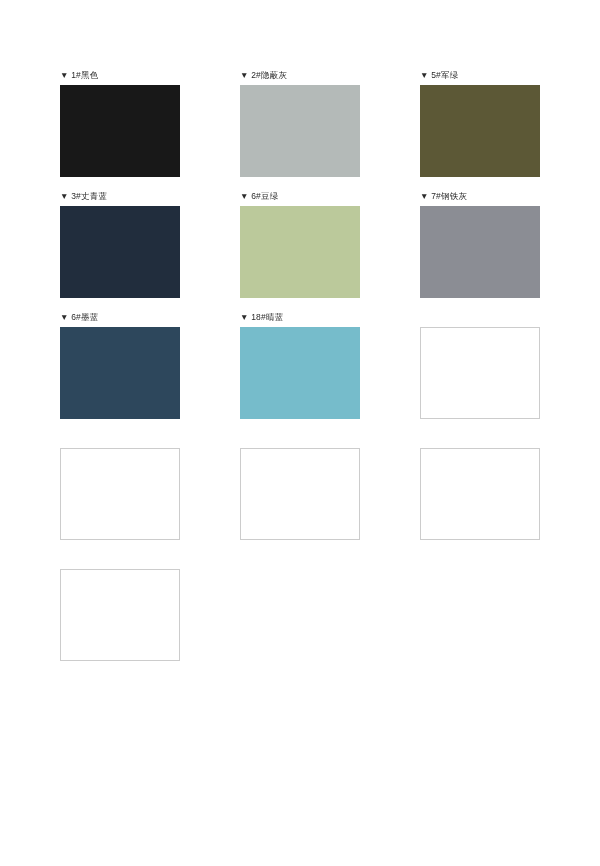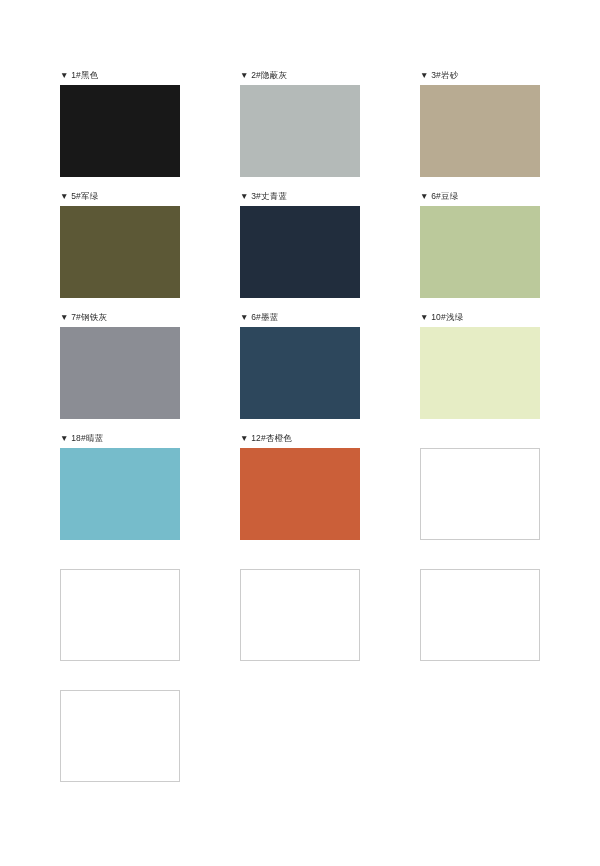--- a/index.html
+++ b/index.html
@@ -63,54 +63,42 @@
   <div class="swatch-grid" id="swatch-grid">
       <div class="swatch-cell">
         <span class="swatch-label">▼ 1#黑色</span>
         <div class="swatch-chip" style="background: rgb(24, 24, 24);"></div>
       </div>
       <div class="swatch-cell">
         <span class="swatch-label">▼ 2#隐蔽灰</span>
         <div class="swatch-chip" style="background: rgb(180, 186, 184);"></div>
       </div>
       <div class="swatch-cell">
-        <span class="swatch-label">▼ 3#岩砂</span>
-        <div class="swatch-chip" style="background: rgb(184, 171, 146);"></div>
-      </div>
-      <div class="swatch-cell">
         <span class="swatch-label">▼ 5#军绿</span>
         <div class="swatch-chip" style="background: rgb(92, 88, 54);"></div>
       </div>
       <div class="swatch-cell">
         <span class="swatch-label">▼ 3#丈青蓝</span>
         <div class="swatch-chip" style="background: rgb(33, 45, 61);"></div>
       </div>
       <div class="swatch-cell">
         <span class="swatch-label">▼ 6#豆绿</span>
         <div class="swatch-chip" style="background: rgb(187, 201, 155);"></div>
       </div>
       <div class="swatch-cell">
         <span class="swatch-label">▼ 7#钢铁灰</span>
         <div class="swatch-chip" style="background: rgb(139, 141, 148);"></div>
       </div>
       <div class="swatch-cell">
         <span class="swatch-label">▼ 6#墨蓝</span>
         <div class="swatch-chip" style="background: rgb(45, 71, 92);"></div>
       </div>
       <div class="swatch-cell">
-        <span class="swatch-label">▼ 10#浅绿</span>
-        <div class="swatch-chip" style="background: rgb(230, 237, 197);"></div>
-      </div>
-      <div class="swatch-cell">
         <span class="swatch-label">▼ 18#晴蓝</span>
         <div class="swatch-chip" style="background: rgb(118, 188, 203);"></div>
-      </div>
-      <div class="swatch-cell">
-        <span class="swatch-label">▼ 12#杏橙色</span>
-        <div class="swatch-chip" style="background: rgb(203, 95, 57);"></div>
       </div>
       <div class="swatch-cell">
         <span class="swatch-label is-empty"></span>
         <div class="swatch-chip is-empty"></div>
       </div>
       <div class="swatch-cell">
         <span class="swatch-label is-empty"></span>
         <div class="swatch-chip is-empty"></div>
       </div>
       <div class="swatch-cell">

